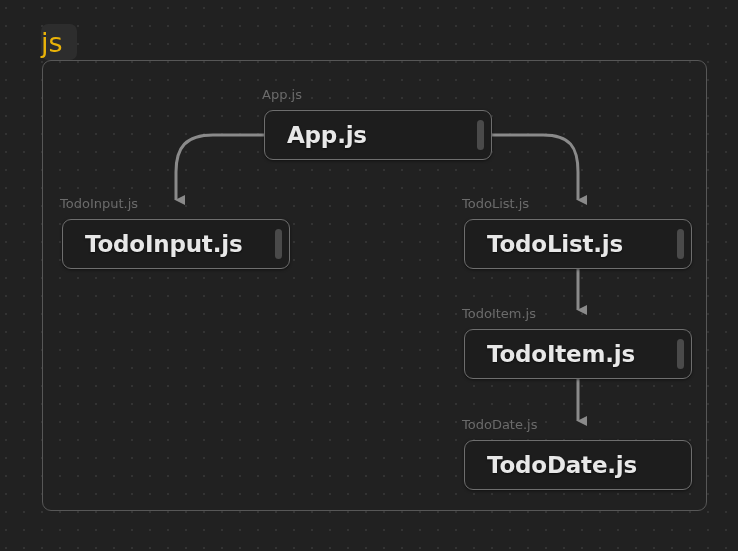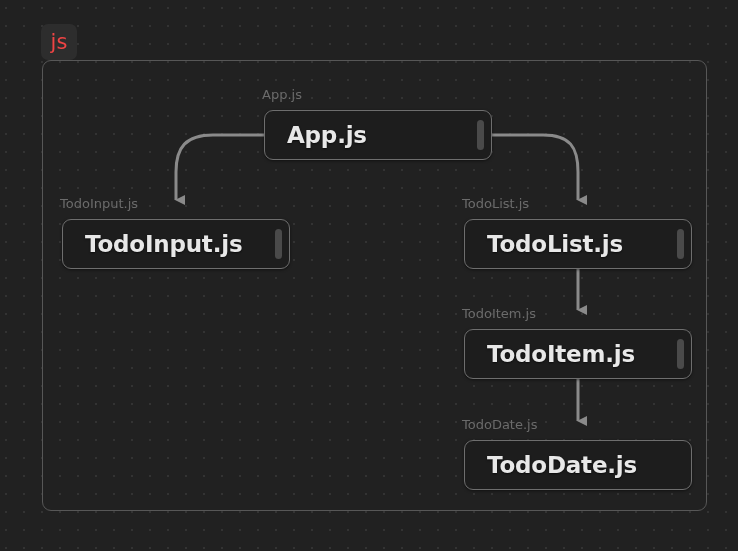--- a/index.html
+++ b/index.html
@@ -40,23 +40,22 @@
   .group-tag {
     position: absolute;
     left: 41px;
     top: 24px;
     width: 36px;
     height: 36px;
     background: #2d2d2d;
     border-radius: 7px;
     display: flex;
     align-items: center;
-    justify-content: center;
-    color: #ef4444;
-    font-size: 21px;
+    color: #eab308;
+    font-size: 27px;
     font-family: "DejaVu Sans", sans-serif;
     letter-spacing: 0px;
     z-index: 6;
   }
 
   
   #edges {
     position: absolute;
     left: 0;
     top: 0;

